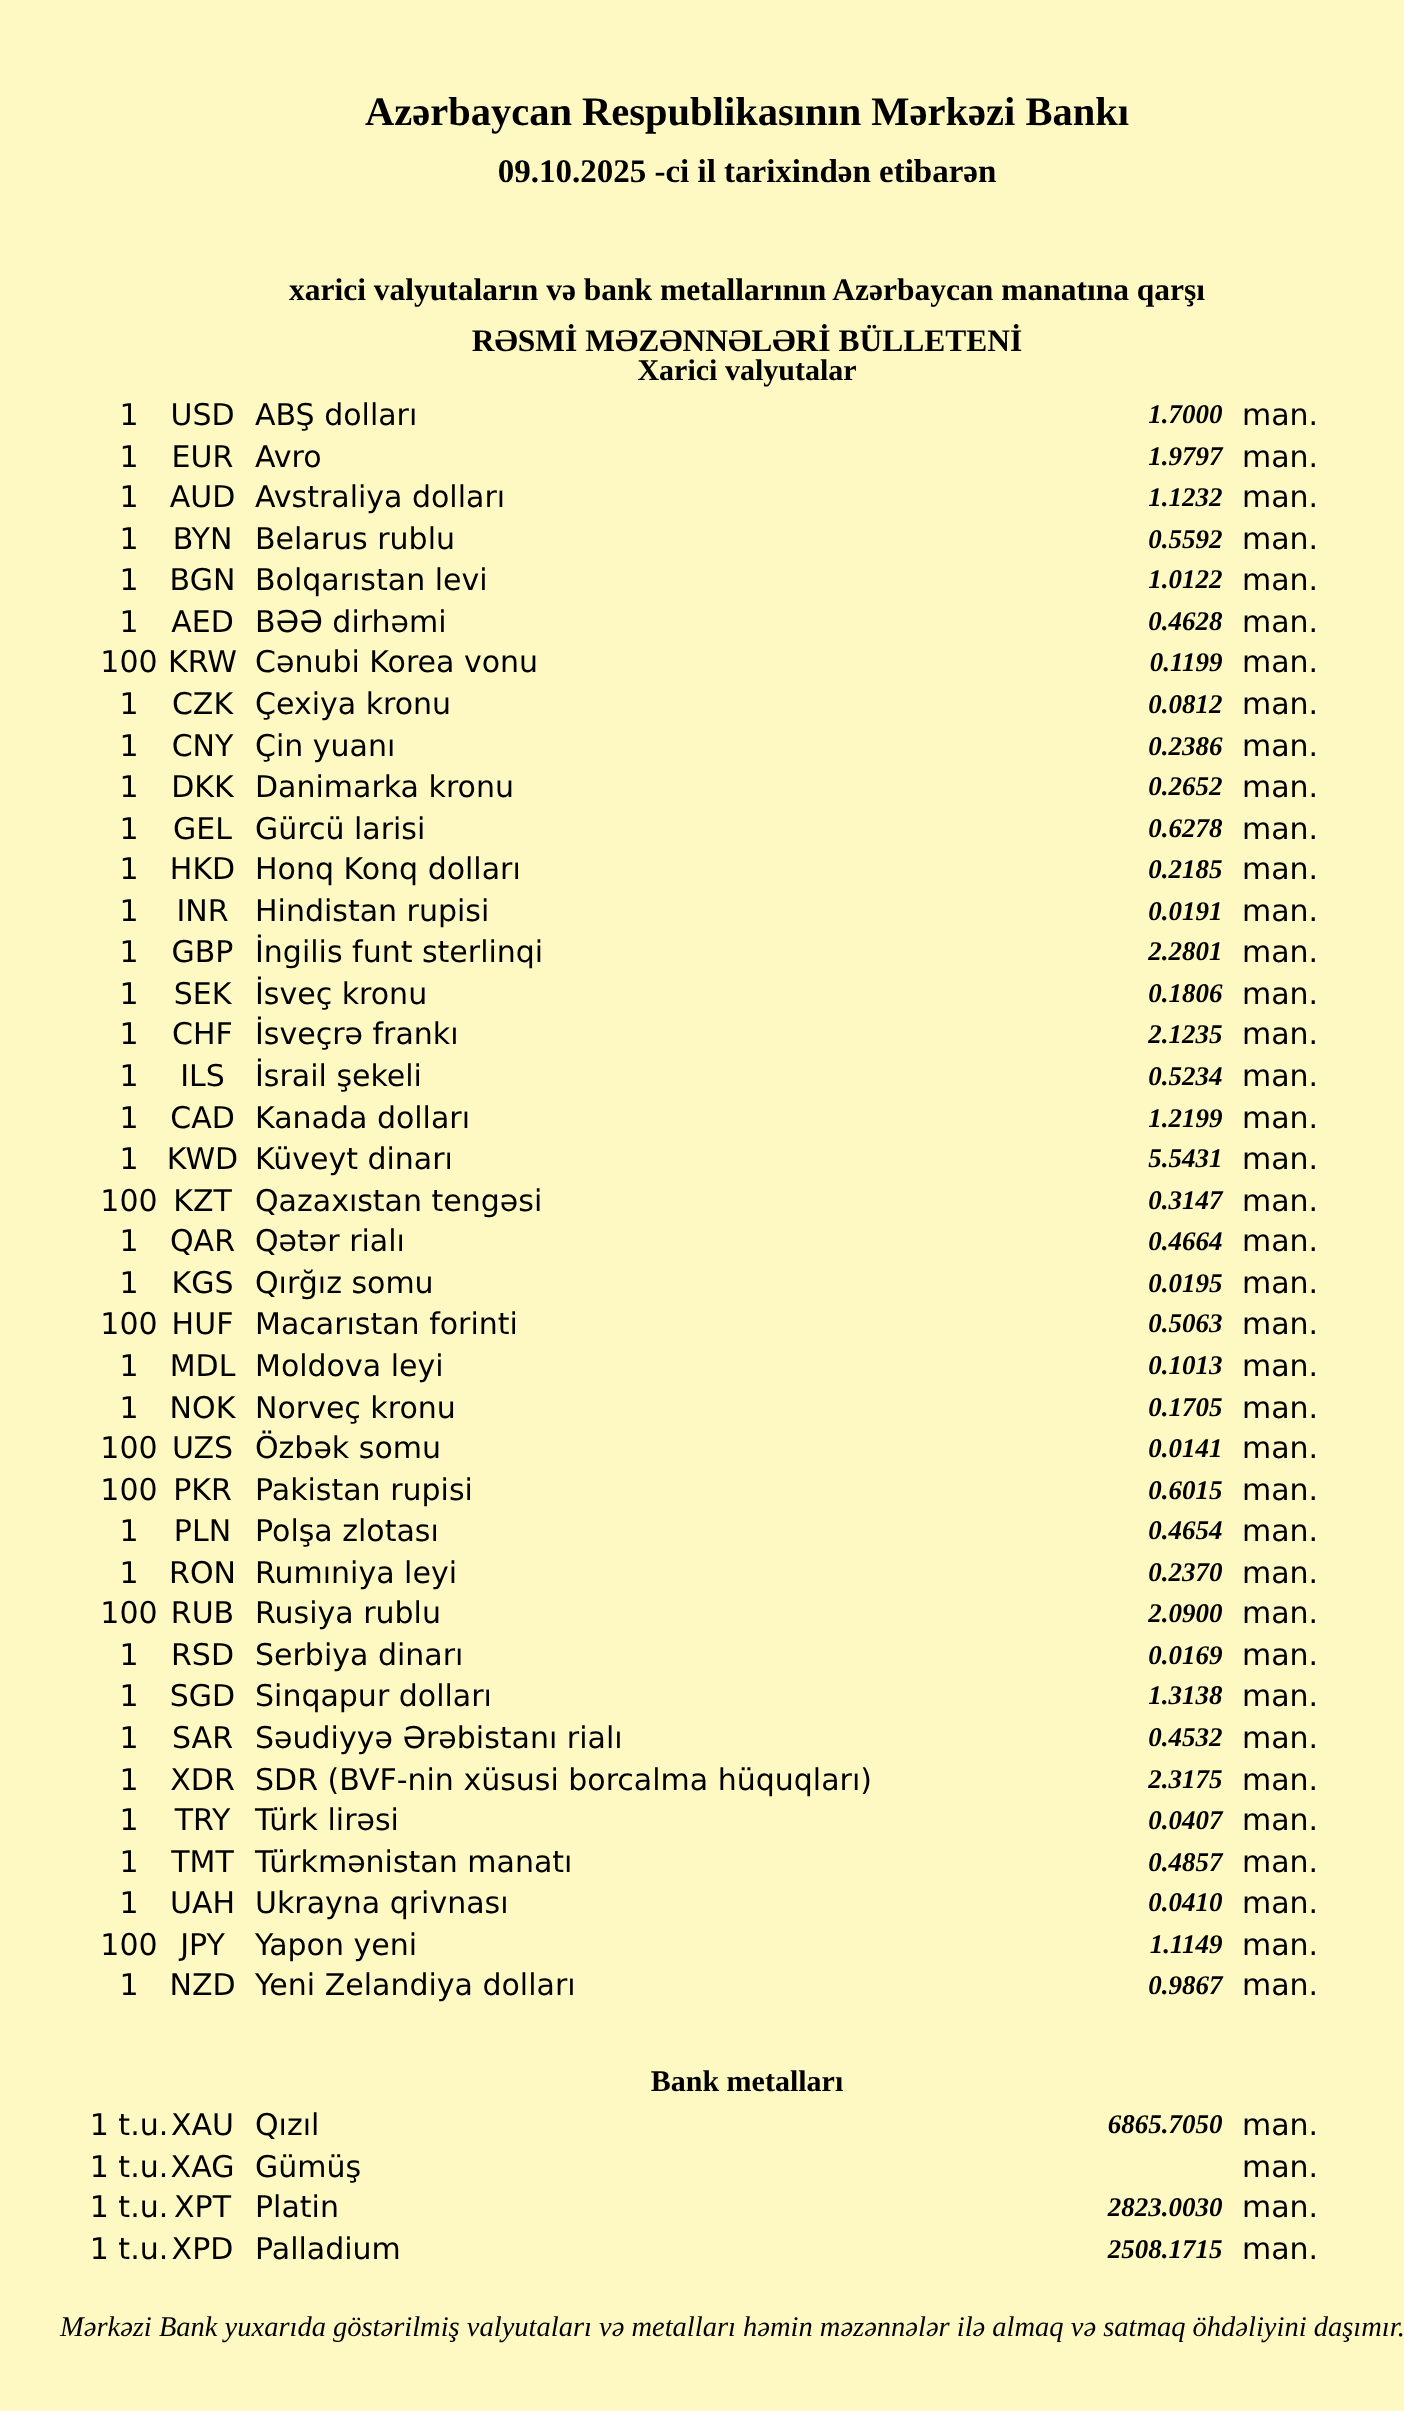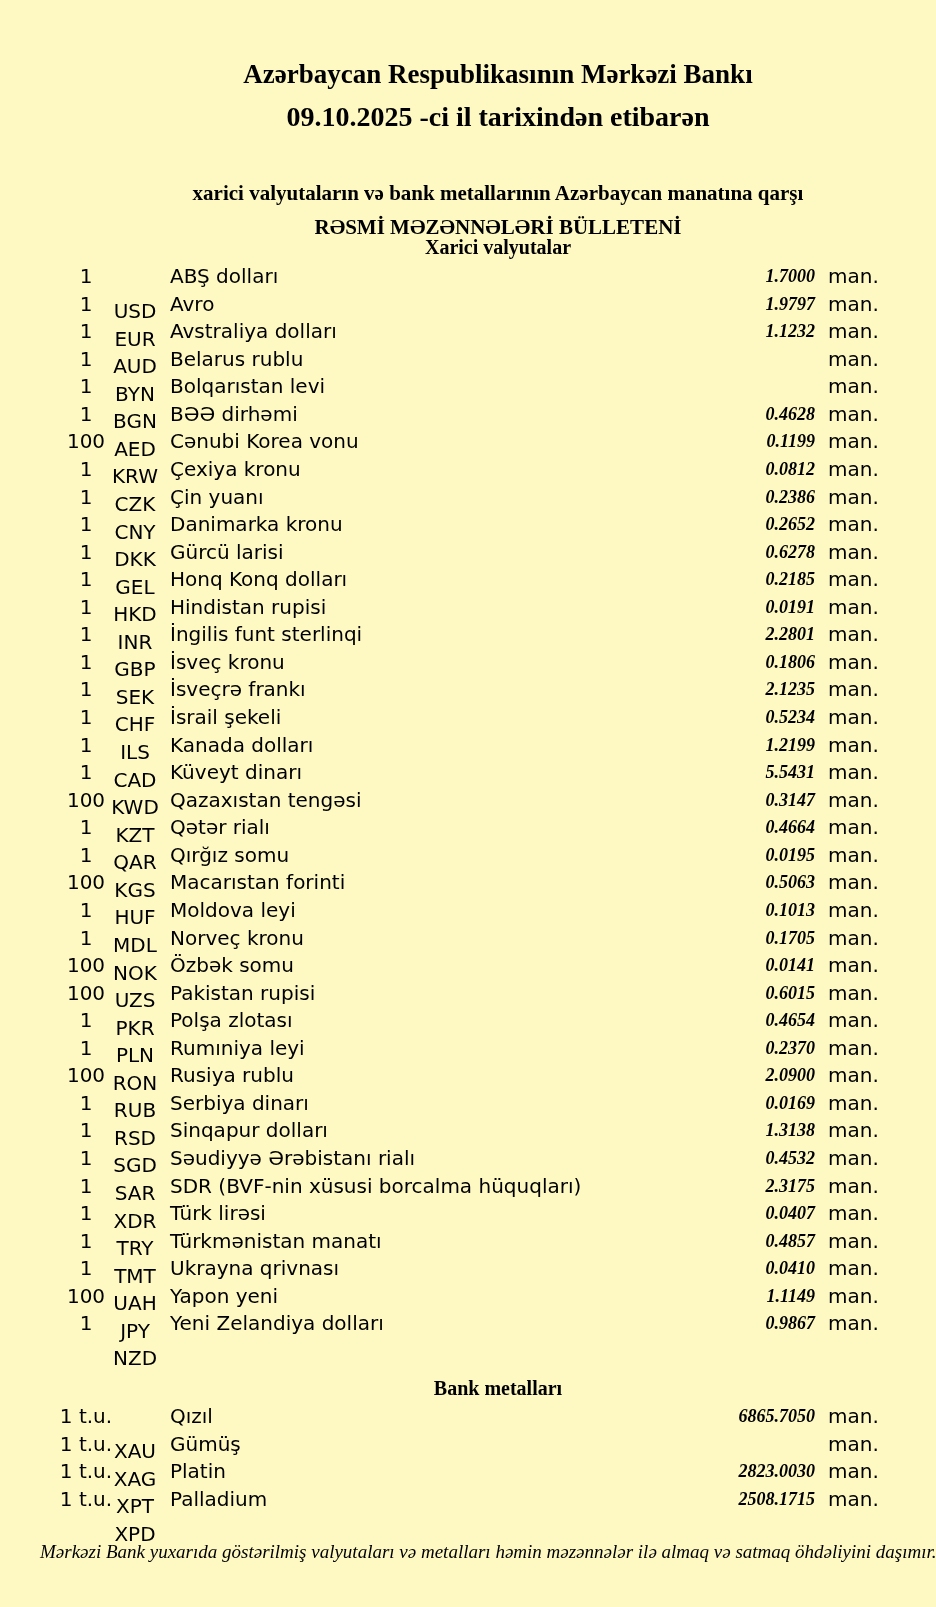--- a/index.html
+++ b/index.html
@@ -16,21 +16,21 @@
     position: absolute;
     left: 60px;
     width: 876px;
     text-align: center;
     font-family: "Liberation Serif", serif;
     font-weight: bold;
     color: #000;
     white-space: nowrap;
   }
   #title     { top: 59px;  font-size: 27px; }
-  #dateline  { top: 101px; font-size: 28px; }
+  #dateline  { top: 101px; font-size: 22px; }
   #sub1      { top: 135px; font-size: 21px; margin-top: 46px; }
   #sub2      { top: 167px; font-size: 21px; margin-top: 48px; }
   #cur-title { top: 236px; font-size: 20px; }
   #met-title { top: 1377px; font-size: 20px; }
 
   .rates-table {
     position: absolute;
     left: 0;
     width: 936px;
   }
@@ -44,21 +44,21 @@
     font-size: 20px;
     color: #000;
   }
   .rate-row > span {
     position: absolute;
     top: 0;
     line-height: 27.57px;
     white-space: nowrap;
   }
   .c-qty  { left: 36px;  width: 100px; text-align: center; }
-  .c-code { left: 105px; width: 60px;  text-align: center; margin-top: 35px; }
+  .c-code { left: 105px; width: 60px;  text-align: center; }
   .c-name { left: 170px; }
   .c-rate {
     right: 121px; width: 220px; text-align: right;
     font-family: "Liberation Serif", serif;
     font-style: italic;
     font-weight: bold;
     font-size: 18px;
   }
   .c-unit { left: 828px; }
 
@@ -110,26 +110,28 @@
     <span class="c-qty">1</span>
     <span class="c-code">AUD</span>
     <span class="c-name">Avstraliya dolları</span>
     <span class="c-rate">1.1232</span>
     <span class="c-unit">man.</span>
   </div>
       <div class="rate-row">
     <span class="c-qty">1</span>
     <span class="c-code">BYN</span>
     <span class="c-name">Belarus rublu</span>
+    <span class="c-rate">0.5592</span>
     <span class="c-unit">man.</span>
   </div>
       <div class="rate-row">
     <span class="c-qty">1</span>
     <span class="c-code">BGN</span>
     <span class="c-name">Bolqarıstan levi</span>
+    <span class="c-rate">1.0122</span>
     <span class="c-unit">man.</span>
   </div>
       <div class="rate-row">
     <span class="c-qty">1</span>
     <span class="c-code">AED</span>
     <span class="c-name">BƏƏ dirhəmi</span>
     <span class="c-rate">0.4628</span>
     <span class="c-unit">man.</span>
   </div>
       <div class="rate-row">

